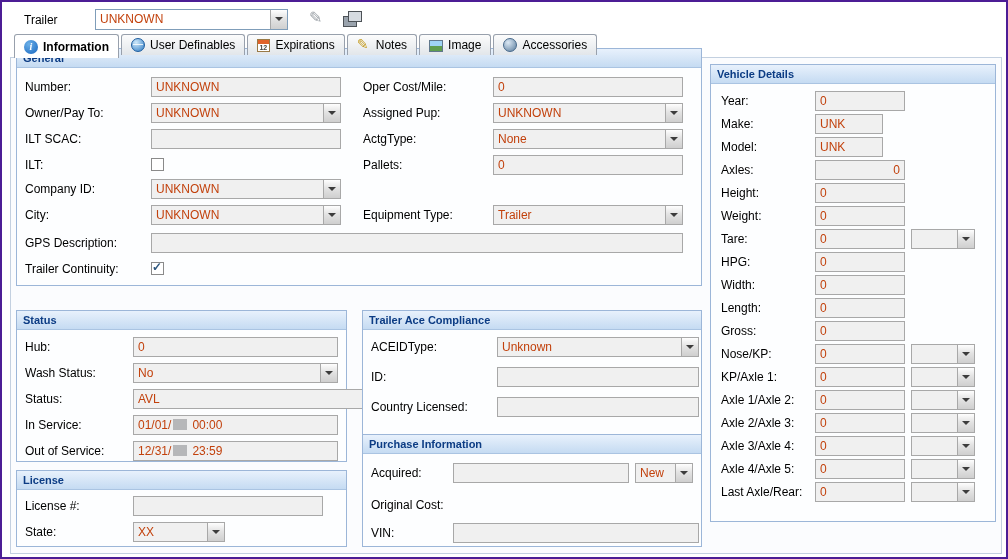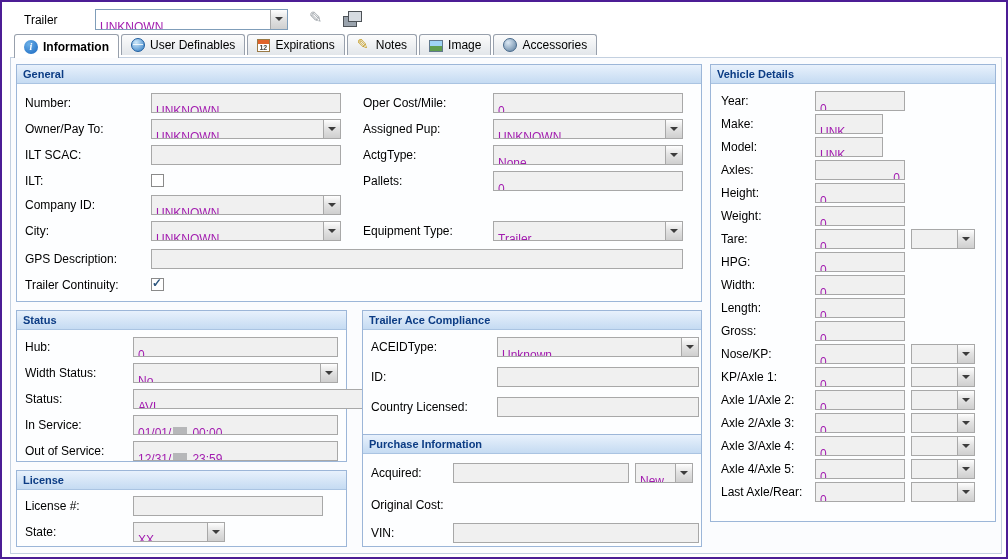--- a/index.html
+++ b/index.html
@@ -6,21 +6,21 @@
   html,body { background:#ffffff; }
   body { font-family:"Liberation Sans", sans-serif; }
   #win { position:relative; width:1008px; height:559px; border:2px solid #4c1d95; background:#ffffff; overflow:hidden; }
 
   
   #content-area { position:absolute; left:8px; top:55px; width:992px; height:497px;
                   background:#fbfcfe; border:1px solid #c3d0e0; }
 
   .lbl { position:absolute; font-size:12px; color:#000; white-space:nowrap; line-height:20px; }
   .fld { position:absolute; height:20px; background:#f0f0f0; border:1px solid #a8a8a8;
-         font-size:12px; line-height:18px; padding:8px 4px; color:#a21caf; white-space:nowrap; overflow:hidden; }
+         font-size:12px; line-height:18px; padding:0 4px; color:#c2410c; white-space:nowrap; overflow:hidden; }
   .fld.white { background:#ffffff; border-color:#7f9db9; }
   .combo { padding-right:20px; }
   .cbtn { position:absolute; top:0; right:0; width:17px; height:18px;
           background:linear-gradient(#fefefe,#e3e3e3 45%,#cfcfcf); border-left:1px solid #a8a8a8; }
   .arr { position:absolute; left:4px; top:7px; width:0; height:0;
          border-left:4px solid transparent; border-right:4px solid transparent; border-top:4px solid #3c3c3c; }
 
   .panel { position:absolute; border:1px solid #9cb6d8; background:#fdfeff; }
   .phead { height:19px; background:linear-gradient(#e8f1fc,#c5dbf2); border-bottom:1px solid #aac4e2;
            color:#0c3c84; font-weight:bold; font-size:11px; line-height:18px; padding:0 6px; }
@@ -96,21 +96,21 @@
         <span>Image</span>
       </div>
       <div class="tab">
         <span class="ticon accessories-icon"></span>
         <span>Accessories</span>
       </div>
     </div>
 
   <div id="content-area"></div>
 
-  <div class="panel" style="left:14px;top:62px;width:686px;height:238px">
+  <div class="panel" style="left:14px;top:46px;width:686px;height:238px">
     <div class="phead">General</div>
 
     <span class="lbl" style="left:8px;top:28px">Number:</span>
     <div class="fld" style="left:134px;top:28px;width:190px">UNKNOWN</div>
 
     <span class="lbl" style="left:8px;top:54px">Owner/Pay To:</span>
     <div class="fld combo" style="left:134px;top:54px;width:190px">
       <span>UNKNOWN</span>
       <span class="cbtn">
           <span class="arr"></span>
@@ -175,21 +175,21 @@
         </span>
     </div>
   </div>
 
   <div class="panel" style="left:14px;top:308px;width:331px;height:152px">
     <div class="phead">Status</div>
 
     <span class="lbl" style="left:8px;top:26px">Hub:</span>
     <div class="fld" style="left:116px;top:26px;width:205px">0</div>
 
-    <span class="lbl" style="left:8px;top:52px">Width Status:</span>
+    <span class="lbl" style="left:8px;top:52px">Wash Status:</span>
     <div class="fld combo" style="left:116px;top:52px;width:205px">
       <span>No</span>
       <span class="cbtn">
           <span class="arr"></span>
         </span>
     </div>
 
     <span class="lbl" style="left:8px;top:78px">Status:</span>
     <div class="fld" style="left:116px;top:78px;width:240px">AVL</div>
 

